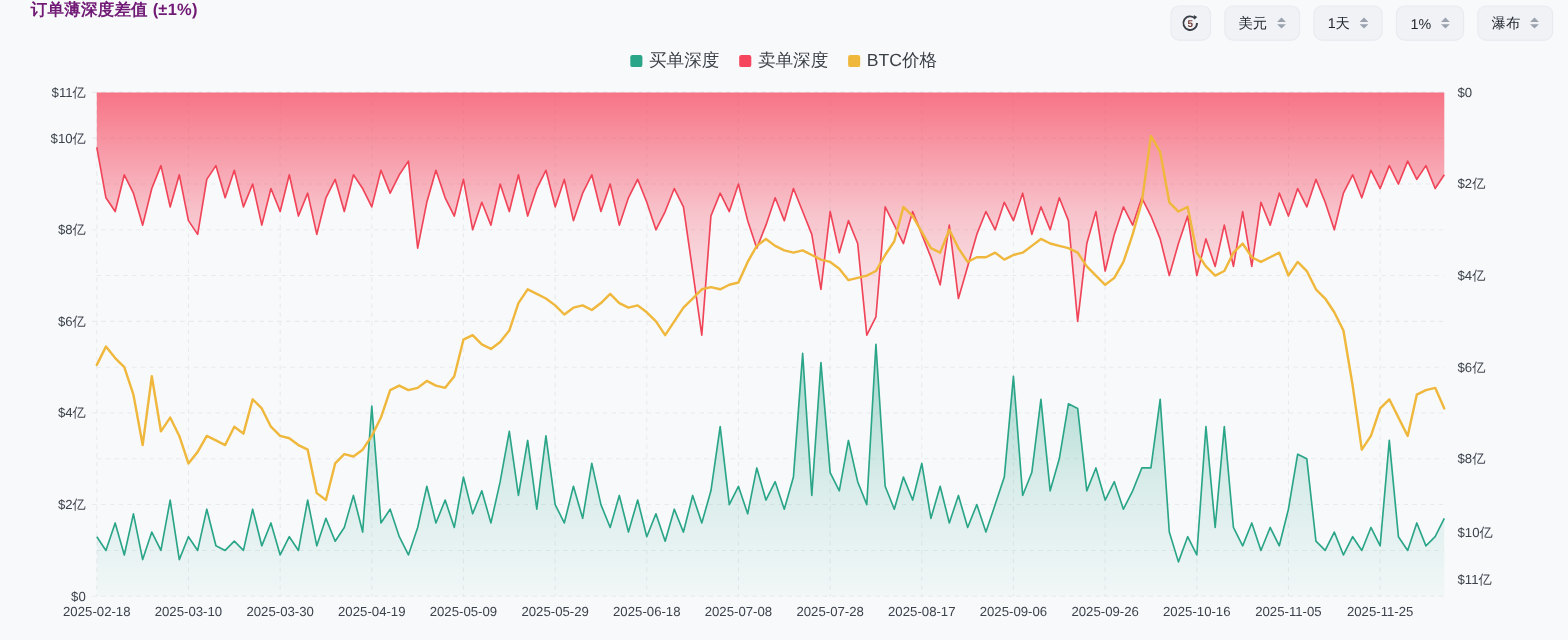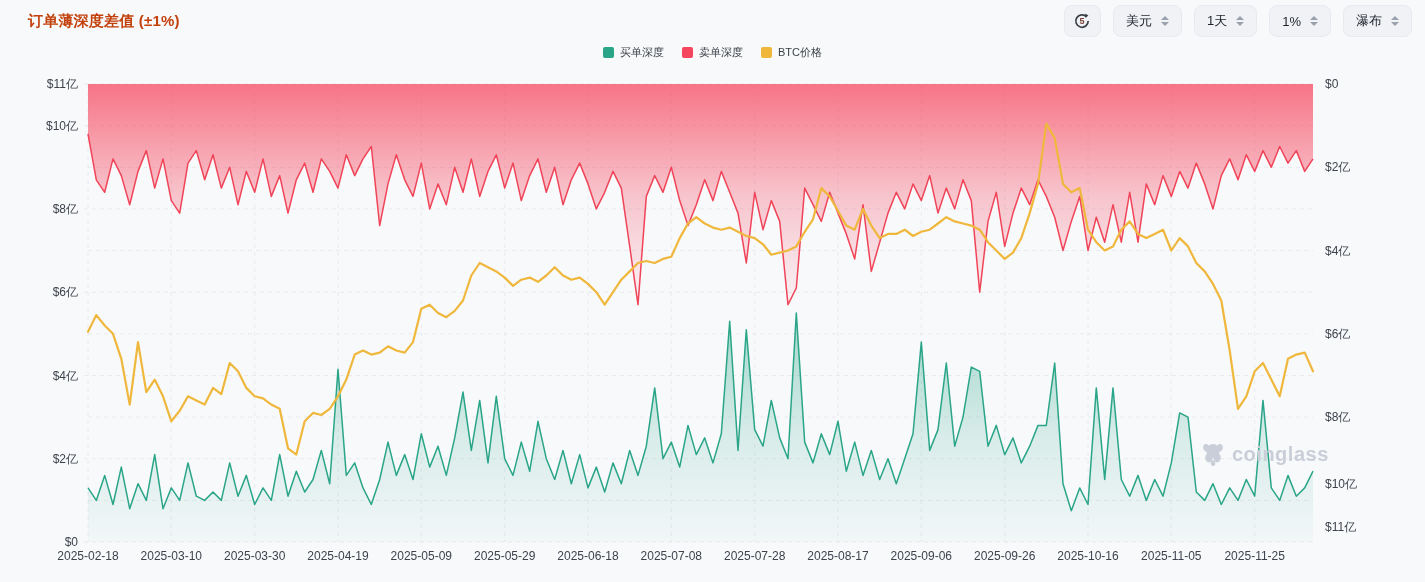--- a/index.html
+++ b/index.html
@@ -1,31 +1,31 @@
 <!DOCTYPE html>
 <html><head>
 <meta charset="utf-8">
 <style>
   * { margin:0; padding:0; box-sizing:border-box; }
   html,body { width:1425px; height:582px; background:#f8f9fb; font-family:"Liberation Sans","DejaVu Sans",sans-serif; overflow:hidden; position:relative; }
   .header { position:absolute; top:0; left:0; right:0; height:42px; }
-  .page-title { position:absolute; left:28px; top:12px; font-size:15px; font-weight:700; color:#c2410c; letter-spacing:.2px; }
+  .page-title { position:absolute; left:28px; top:0; font-size:15px; font-weight:700; color:#701a75; letter-spacing:.2px; }
   .controls { position:absolute; right:13px; top:5px; display:flex; gap:12px; align-items:center; }
   .btn { display:inline-flex; align-items:center; justify-content:center; height:32px; padding:0 12px; background:#f0f2f6; border:1px solid #e7eaef; border-radius:8px; font-size:13px; color:#1f242c; cursor:pointer; font-family:inherit; white-space:nowrap; }
   .btn.icon-btn { width:37px; padding:0; }
   .btn.wide { min-width:205px; justify-content:space-between; padding:0 12px; }
   .updown { display:inline-flex; flex-direction:column; gap:2px; margin-left:9px; }
   .updown i { display:block; width:0; height:0; border-left:4px solid transparent; border-right:4px solid transparent; }
   .updown .up { border-bottom:4px solid #9aa2ae; }
   .updown .dn { border-top:4px solid #9aa2ae; }
   .caret { display:inline-block; width:0; height:0; border-left:4.5px solid transparent; border-right:4.5px solid transparent; border-top:5px solid #8d95a1; margin-left:14px; }
   .legend { position:absolute; top:45px; left:0; right:0; display:flex; justify-content:center; gap:18px; }
   .legend-item { display:flex; align-items:center; gap:6px; cursor:pointer; }
   .legend-swatch { width:11px; height:11px; border-radius:2px; }
-  .legend-label { font-size:11px; color:#3a3f46; }
+  .legend-label { font-size:16px; color:#3a3f46; }
   #chart-wrap { position:absolute; left:0; top:0; width:1425px; height:582px; }
   svg text.axis { font-size:12px; fill:#3d434c; font-family:"Liberation Sans","DejaVu Sans",sans-serif; }
   .grid { stroke:#e8eaee; stroke-width:1; stroke-dasharray:4 4; }
   .watermark { position:absolute; left:1199px; top:440px; display:flex; align-items:center; gap:5px; pointer-events:none; }
   .watermark-text { font-size:20px; font-weight:700; color:#c9ced8; letter-spacing:.5px; }
 </style>
 </head>
 <body>
 
 <div class="header">
@@ -159,26 +159,13 @@
         <text class="axis" x="671.3" y="560" text-anchor="middle">2025-07-08</text>
         <text class="axis" x="754.7" y="560" text-anchor="middle">2025-07-28</text>
         <text class="axis" x="838.0" y="560" text-anchor="middle">2025-08-17</text>
         <text class="axis" x="921.3" y="560" text-anchor="middle">2025-09-06</text>
         <text class="axis" x="1004.7" y="560" text-anchor="middle">2025-09-26</text>
         <text class="axis" x="1088.0" y="560" text-anchor="middle">2025-10-16</text>
         <text class="axis" x="1171.3" y="560" text-anchor="middle">2025-11-05</text>
         <text class="axis" x="1254.7" y="560" text-anchor="middle">2025-11-25</text>
       </g>
   </svg>
-  <div class="watermark">
-    <svg width="28" height="28" viewBox="0 0 26 26">
-      <g fill="#c9ced8">
-        <ellipse cx="6.5" cy="7" rx="2.6" ry="3.4"></ellipse>
-        <ellipse cx="19.5" cy="7" rx="2.6" ry="3.4"></ellipse>
-        <circle cx="13" cy="10" r="6.4"></circle>
-        <ellipse cx="9.2" cy="16.5" rx="3.4" ry="4.4"></ellipse>
-        <ellipse cx="16.8" cy="16.5" rx="3.4" ry="4.4"></ellipse>
-        <ellipse cx="13" cy="21.5" rx="2.1" ry="2.6"></ellipse>
-      </g>
-    </svg>
-    <span class="watermark-text">coinglass</span>
-  </div>
 </div>
 
 </body></html>

